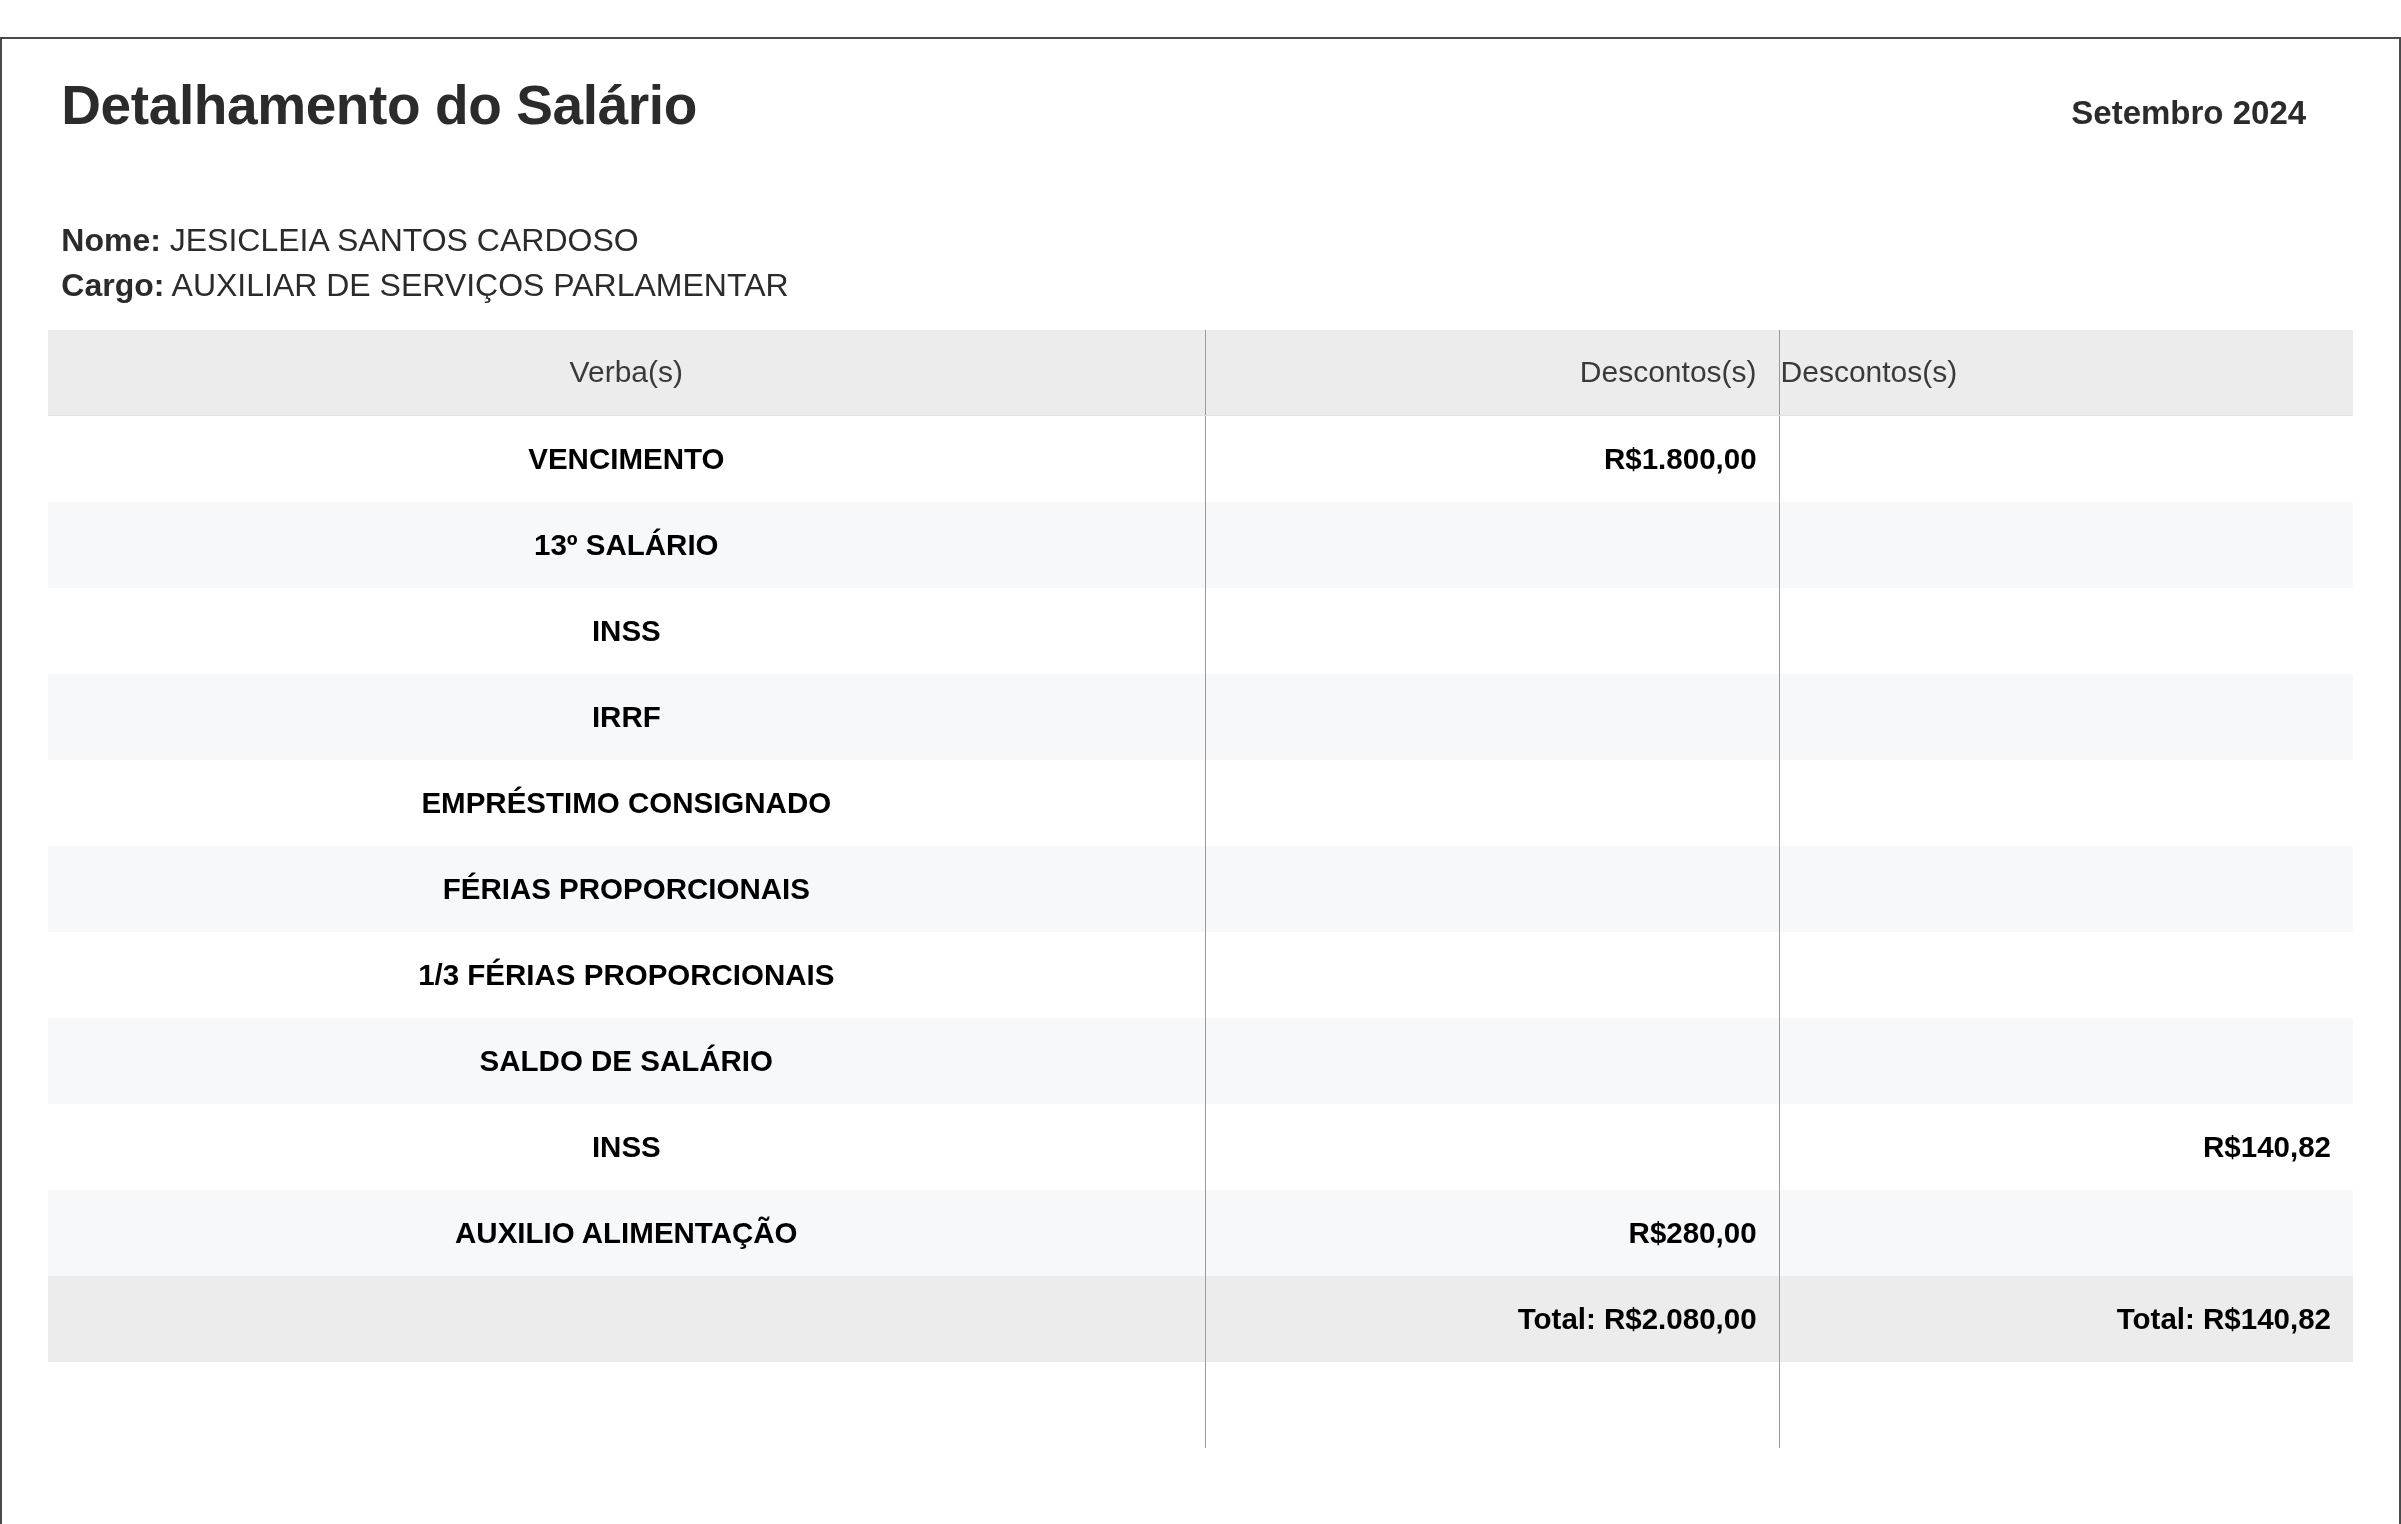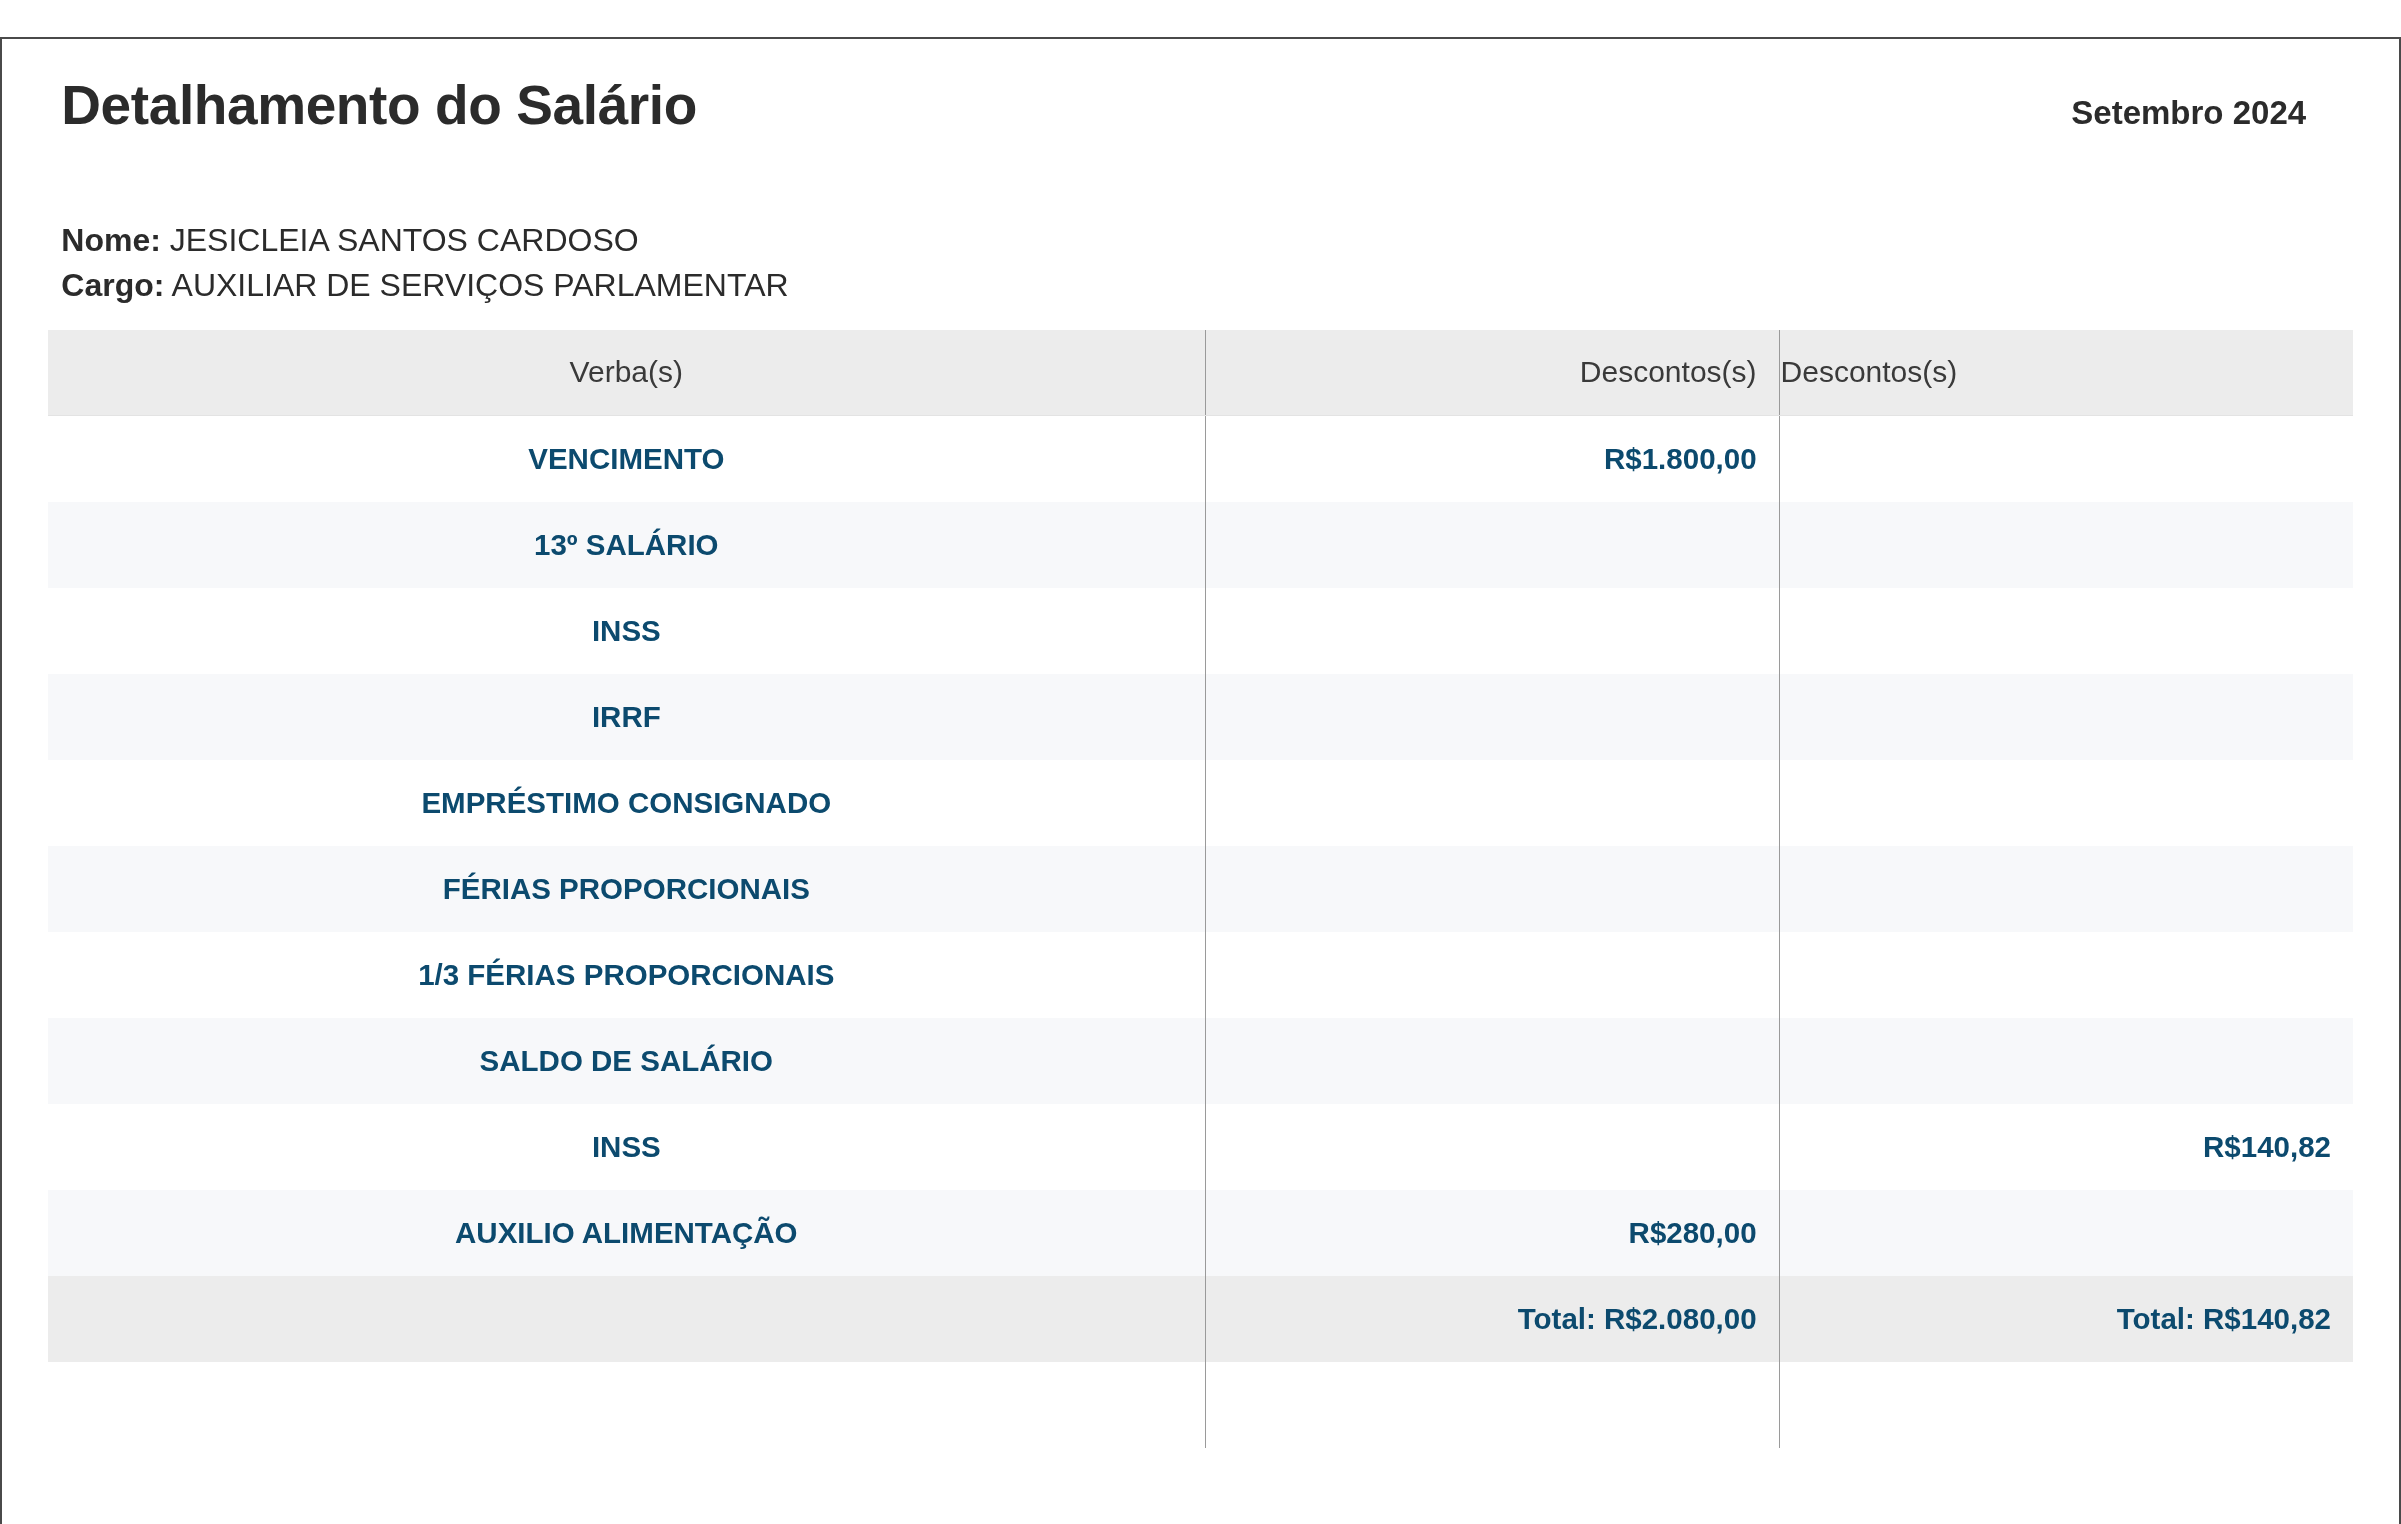--- a/index.html
+++ b/index.html
@@ -82,21 +82,21 @@
     border-bottom: 0.7px solid #e3e3e3;
   }
   table.payroll th.th-verba { text-align: center; }
   table.payroll th.th-prov  { text-align: right; padding-right: 22px; }
   table.payroll th.th-desc  { text-align: left; padding-right: 22px; border-right: none; }
 
   table.payroll td {
     height: 84px;
     font-size: 29.5px;
     font-weight: bold;
-    color: #0c4a6e;
+    color: #000000;
     border-right: 1.5px solid #9a9a9a;
     vertical-align: middle;
   }
   table.payroll td.verba {
     text-align: center;
   }
   table.payroll td.prov {
     text-align: right;
     padding-right: 22px;
   }

